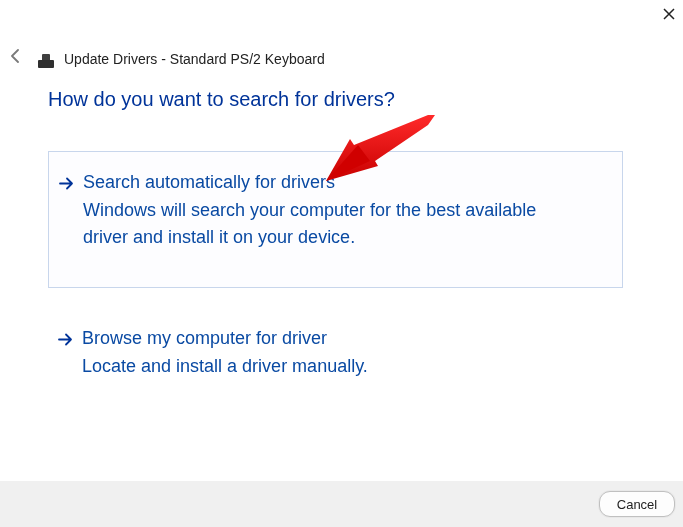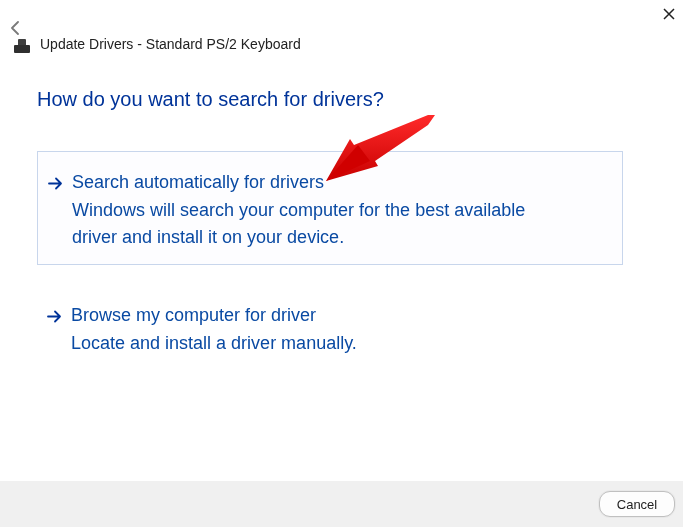--- a/index.html
+++ b/index.html
@@ -4,34 +4,34 @@
 <style>
   * { box-sizing: border-box; margin: 0; padding: 0; }
   html, body { width: 683px; height: 527px; font-family: "Segoe UI", Tahoma, sans-serif; background: #fff; overflow: hidden; }
   .window { position: relative; width: 683px; height: 527px; background: #fff; }
 
   
   .close-btn { position: absolute; top: 4px; right: 4px; width: 20px; height: 20px; display:flex; align-items:center; justify-content:center; cursor:pointer; }
   .close-btn svg { width: 12px; height: 12px; stroke:#222; stroke-width:1.5; }
 
   
-  .header { position:absolute; top:21px; left:4px; right:4px; height:24px; display:flex; align-items:flex-start;flex-direction:column; }
+  .header { position:absolute; top:44px; left:4px; right:4px; height:24px; display:flex; align-items:flex-end; }
   .back-btn { width:24px; height:24px; display:flex; align-items:center; justify-content:center; cursor:pointer; }
   .back-btn svg { width:14px; height:14px; stroke:#7a7a7a; stroke-width:1.8; fill:none; }
   .title-wrap { display:flex; align-items:center; margin-left:10px; }
   .device-icon { width:16px; height:18px; margin-right:10px; position:relative; }
   .device-icon .slab { position:absolute; bottom:0; left:0; width:16px; height:8px; background:#2f2f2f; border-radius:1px; }
   .device-icon .top  { position:absolute; bottom:8px; left:4px; width:8px; height:6px; background:#3f3f3f; border-radius:1px 1px 0 0; }
   .title-text { font-size:14px; color:#222; }
 
   
-  .content { position:absolute; top:88px; left:37px; right:60px; }
+  .content { position:absolute; top:88px; left:48px; right:60px; }
   .question { font-size:20px; color:#003399; font-weight:400; margin-bottom:40px; }
 
-  .option { position:relative; padding:20px 24px 13px 34px; cursor:pointer; }
+  .option { position:relative; padding:20px 24px 36px 34px; cursor:pointer; }
   .option.boxed { border:1px solid #c8d6ec; background:#fdfdff; margin-bottom:20px; }
   .option .arrow { position:absolute; left:10px; top:24px; }
   .option .arrow svg { width:15px; height:15px; stroke:#003399; stroke-width:1.8; fill:none; }
   .option-title { font-size:18px; color:#0a4aa3; font-weight:400; margin-bottom:4px; }
   .option-desc { font-size:18px; color:#0a4aa3; line-height:1.5; max-width:470px; }
 
   
   .red-arrow { position:absolute; left:320px; top:113px; pointer-events:none; }
 
   

